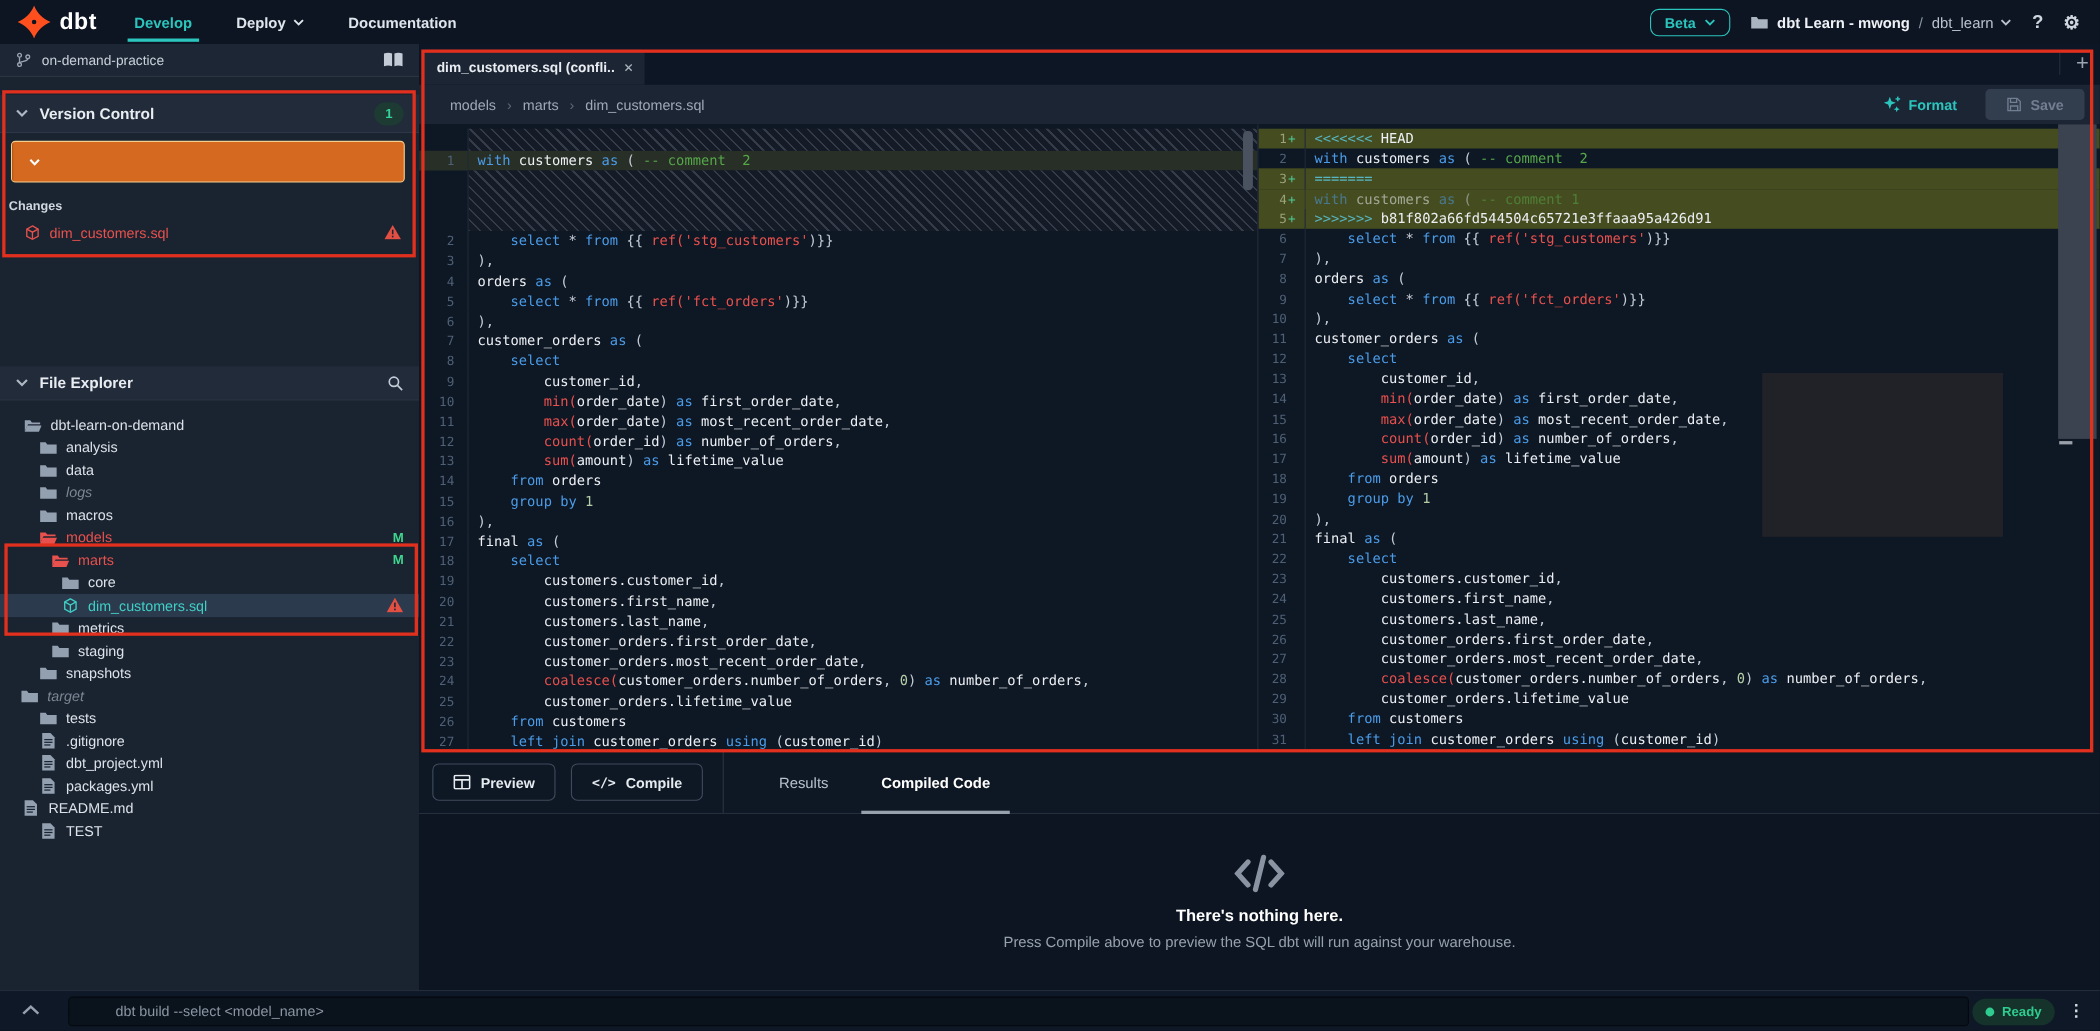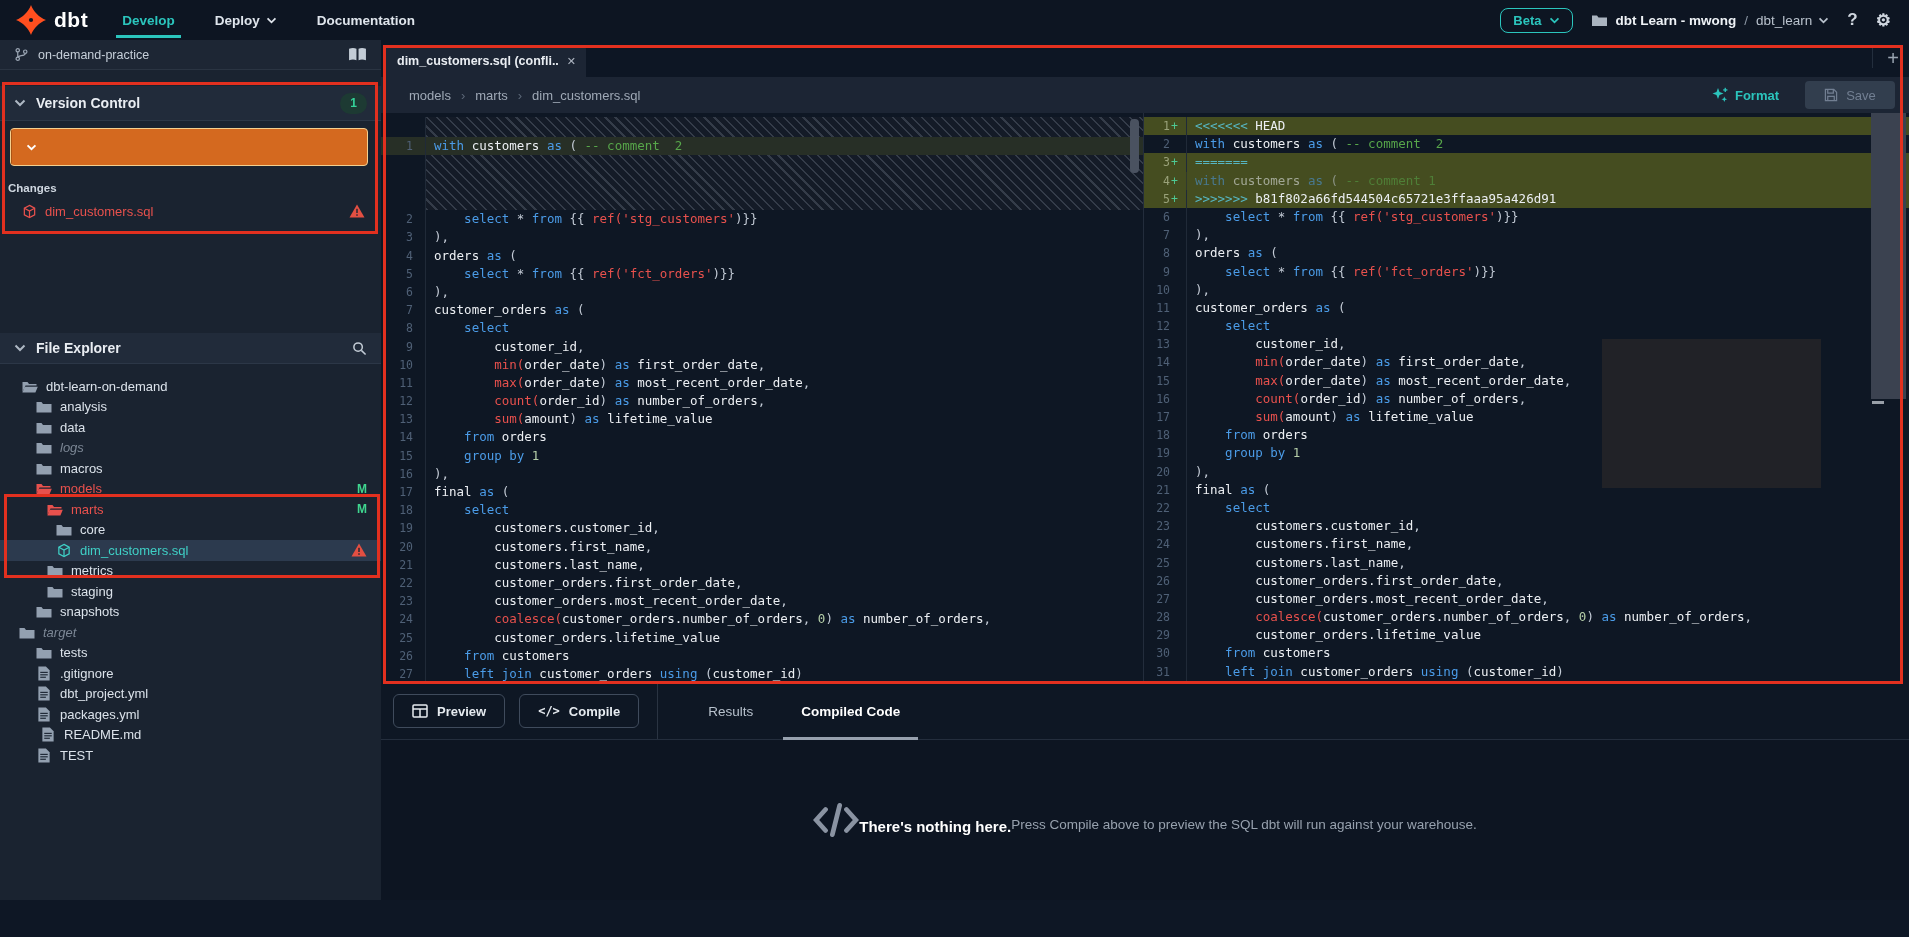--- a/index.html
+++ b/index.html
@@ -77,21 +77,21 @@
   .tab-plus { position:absolute; right:10px; top:8px; font-size:20px; color:#9aa5b2; line-height:20px;
               border-left:1px solid #232e3d; padding-left:14px; }
   #crumbbar { position:absolute; left:0; top:37px; width:100%; height:36px; background:#1c2534;
               display:flex; align-items:center; padding:0 14px 0 28px; }
   .crumb { font-size:13px; color:#9fa9b6; }
   .crumb-sep { color:#5c6878; margin:0 10px; font-size:13px; }
   .crumb-actions { margin-left:auto; display:flex; align-items:center; gap:26px; }
   .format-btn { display:flex; align-items:center; gap:7px; color:#2bc5bd; font-size:13px; font-weight:700; }
   .format-icn { width:16px; height:16px; }
   .save-btn { width:90px; height:28px; background:#323e4e; border-radius:4px; display:flex;
-              align-items:center; justify-content:center; gap:8px; color:#727f92; font-size:13px; font-weight:400; }
+              align-items:center; justify-content:center; gap:8px; color:#727f92; font-size:13px; font-weight:700; }
   .save-icn { width:14px; height:14px; }
 
   
   #editor { position:absolute; left:0; top:73px; width:100%; height:570px; background:#0e1724;
             display:flex; overflow:hidden; }
   .pane { padding-top:4px; overflow:hidden; height:100%; }
   #pane-left { width:762px; }
   #pane-divider { width:1px; background:#232d3c; }
   #pane-right { flex:1; }
   .code-row { display:flex; height:18.2px; line-height:18.2px;
@@ -125,21 +125,21 @@
   .compile-glyph { font-family:"DejaVu Sans Mono", monospace; font-weight:bold; font-size:12px; }
   #preview-btn { margin-left:12px; }
   #compile-btn { margin-left:14px; }
   .btn-divider { width:1px; height:56px; background:#2a3442; margin-left:18px; }
   .panel-tabs { display:flex; align-items:stretch; height:57px; margin-left:32px; gap:12px; }
   .panel-tab { position:relative; display:flex; align-items:center; padding:0 18px; font-size:13.5px;
                color:#b7c1cc; }
   .panel-tab.active { color:#ffffff; font-weight:700; }
   .panel-tab.active .tab-underline { position:absolute; left:0; right:0; bottom:0; height:3px; background:#97a1ae; }
   #results-panel { position:absolute; left:0; top:700px; width:100%; height:160px; background:#0d1522;
-                   display:flex; flex-direction:row; align-items:center; justify-content:center; }
+                   display:flex; flex-direction:column; align-items:center; justify-content:center; }
   .empty-icn { width:46px; height:36px; }
   .empty-title { margin-top:12px; font-size:15px; font-weight:700; color:#fff; }
   .empty-sub { margin-top:8px; font-size:13.5px; color:#97a1ae; }
 
   
   #cmdbar { position:absolute; left:0; top:900px; width:1909px; height:37px; background:#0f1826;
             border-top:1px solid #222d3c; }
   .cmd-chevron { position:absolute; left:20px; top:12px; width:16px; height:10px; color:#96a1b0; }
   #cmd-input { position:absolute; left:62px; top:5px; width:1728px; height:27px; background:#0a121c;
                border:1px solid #05090f; border-radius:4px; color:#8b96a4; font-size:13px;
@@ -451,21 +451,21 @@
           <span class="tree-icn icn">
             <svg viewBox="0 0 14 16">
               <path d="M1 0.5h8l4 4v11H1z" fill="currentColor"></path>
               <rect x="3" y="6.2" width="8" height="1.2" fill="#1a2330"></rect>
               <rect x="3" y="8.8" width="8" height="1.2" fill="#1a2330"></rect>
               <rect x="3" y="11.4" width="6" height="1.2" fill="#1a2330"></rect>
             </svg>
           </span>
           <span class="tree-label">packages.yml</span>
         </div>
-        <div class="tree-row" style="padding-left: 40px;">
+        <div class="tree-row" style="padding-left: 20px;">
           <span class="tree-icn icn">
             <svg viewBox="0 0 14 16">
               <path d="M1 0.5h8l4 4v11H1z" fill="currentColor"></path>
               <rect x="3" y="6.2" width="8" height="1.2" fill="#1a2330"></rect>
               <rect x="3" y="8.8" width="8" height="1.2" fill="#1a2330"></rect>
               <rect x="3" y="11.4" width="6" height="1.2" fill="#1a2330"></rect>
             </svg>
           </span>
           <span class="tree-label">README.md</span>
         </div>
@@ -623,20 +623,33 @@
       <span class="empty-icn icn">
         <svg viewBox="0 0 44 34" fill="none" stroke="#8a93a2" stroke-width="4.5" stroke-linecap="round">
             <path d="M12 7L3 17l9 10M32 7l9 10-9 10M25.5 3l-7 28"></path>
           </svg>
       </span>
       <div class="empty-title">There's nothing here.</div>
       <div class="empty-sub">Press Compile above to preview the SQL dbt will run against your warehouse.</div>
     </div>
   </div>
 
+  <div id="cmdbar">
+    <span class="cmd-chevron icn">
+      <svg viewBox="0 0 14 8" fill="none" stroke="currentColor" stroke-width="2">
+          <path d="M1 7l6-5.5L13 7"></path>
+        </svg>
+    </span>
+    <input id="cmd-input" placeholder="dbt build --select &lt;model_name&gt;" style="">
+    <div class="ready-pill">
+      <span class="ready-dot"></span>
+      <span class="ready-text">Ready</span>
+    </div>
+    <span class="kebab">⋮</span>
+  </div>
 
   <div class="redaction"></div>
   <div class="scroll-right"></div>
   <div class="scroll-dash"></div>
   <div class="scroll-left-pane"></div>
   <div class="anno" id="anno1"></div>
   <div class="anno" id="anno2"></div>
   <div class="anno" id="anno3"></div>
 </div>
 

